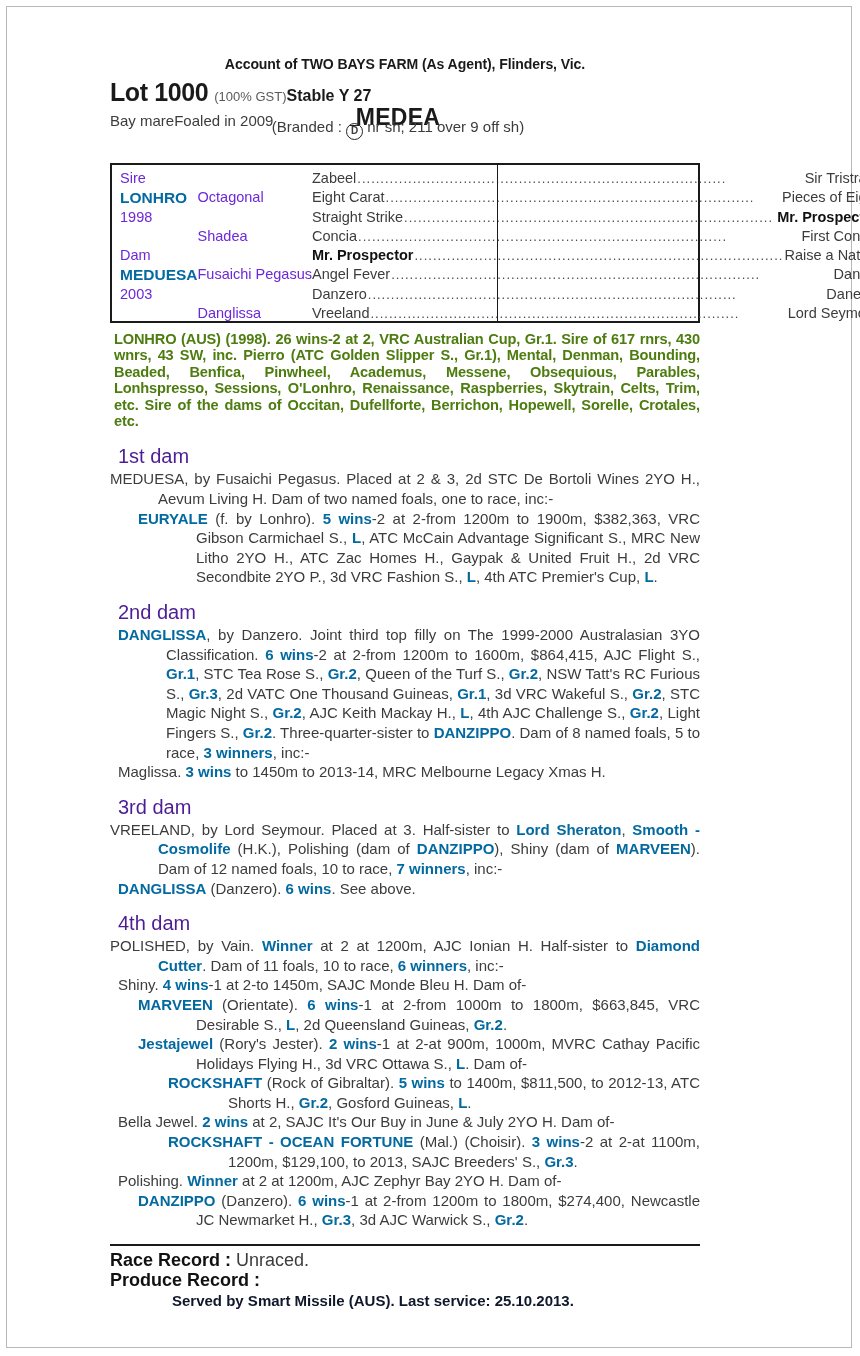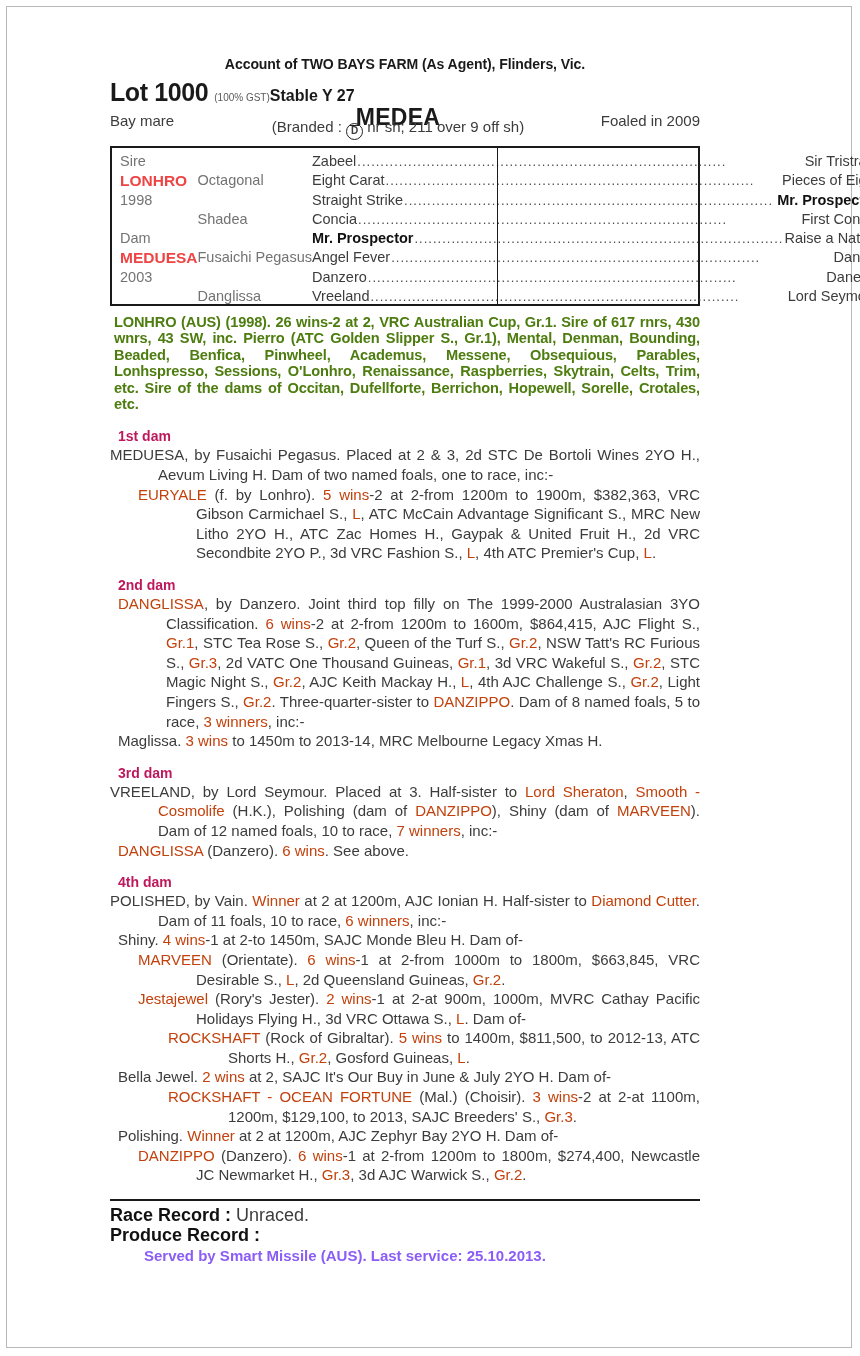--- a/index.html
+++ b/index.html
@@ -57,21 +57,21 @@
     display: flex;
     align-items: baseline;
     white-space: nowrap;
   }
   .lot-number {
     font-size: 25px;
     font-weight: bold;
     letter-spacing: -0.4px;
   }
   .gst {
-    font-size: 10px;
+    font-size: 13px;
     color: #5a5a5a;
     margin-left: 6px;
   }
   .horse-name {
     font-size: 23px;
     font-weight: bold;
     letter-spacing: 0.3px;
     position: absolute;
     left: 0;
     right: 0;
@@ -79,24 +79,23 @@
     top: 104px;
   }
   .stable {
     font-size: 16px;
     font-weight: bold;
     white-space: nowrap;
   }
   .desc-row {
     display: flex;
     align-items: baseline;
-    justify-content: space-between;
     font-size: 15px;
     color: #3c3c3c;
-    margin: 6px 0 12px 0;
+    margin: 6px 0 29px 0;
     height: 22px;
   }
   .desc-mid {
     position: absolute;
     left: 0;
     right: 0;
     text-align: center;
     top: 118px;
     font-size: 15px;
     color: #3c3c3c;
@@ -142,29 +141,29 @@
   .ped-col-3 { flex: 1; padding-right: 8px; }
   .ped-divider {
     position: absolute;
     top: 0; bottom: 0;
     left: 385px;
     width: 1px;
     background: #1a1a1a;
   }
   .ped-cell {
     font-size: 14.5px;
-    color: #737373;
+    color: #6d28d9;
     line-height: 19.3px;
     height: 19.3px;
     white-space: nowrap;
     overflow: hidden;
   }
   .ped-cell.b {
     font-weight: bold;
-    color: #ef4444;
+    color: #0369a1;
     font-size: 15.5px;
   }
   .ped-cell.spacer { visibility: hidden; }
   .gp-row {
     display: flex;
     align-items: baseline;
     font-size: 14.5px;
     color: #3c3c3c;
     line-height: 19.3px;
     height: 19.3px;
@@ -190,55 +189,55 @@
     line-height: 16.4px;
     text-align: justify;
     text-align-last: left;
     letter-spacing: -0.15px;
     margin: 4px 0 16px 4px;
     color: #4d7c0f;
   }
 
   
   .dam-head {
-    font-weight: bold;
-    font-size: 14px;
+    font-weight: normal;
+    font-size: 20px;
     margin: 14px 0 1px 8px;
-    color: #be185d;
+    color: #4c1d95;
   }
   .dam-body {
     font-size: 15px;
     line-height: 19.6px;
     color: #3c3c3c;
     text-align: justify;
     text-align-last: left;
   }
   .ind1 { padding-left: 56px; text-indent: -48px; }
   .ind2 { padding-left: 86px; text-indent: -58px; }
   .ind3 { padding-left: 118px; text-indent: -60px; }
   .ind-hang { padding-left: 48px; text-indent: -48px; }
   .ind-flat2 { padding-left: 30px; text-indent: -22px; }
-  b, strong { color: #c2410c; font-weight: normal; }
+  b, strong { color: #0369a1; font-weight: bold; }
 
   
   .rule {
     border-top: 2px solid #1a1a1a;
     margin: 14px 0 4px 0;
   }
   .rec-line {
     font-size: 18px;
     line-height: 20px;
     color: #3c3c3c;
   }
   .rec-line b { font-weight: bold; color: #111; }
   .served-line {
     font-weight: bold;
     font-size: 15px;
-    margin-left: 34px;
-    color: #8b5cf6;
+    margin-left: 62px;
+    color: #0f172a;
     line-height: 21px;
   }
 </style>
 </head>
 <body>
 
 <div class="page-frame"></div>
 
 <div class="page">
 

